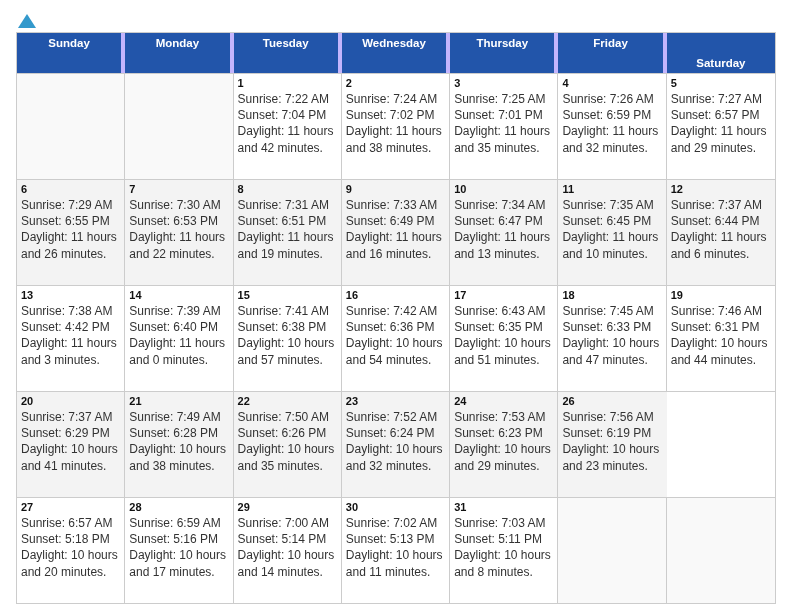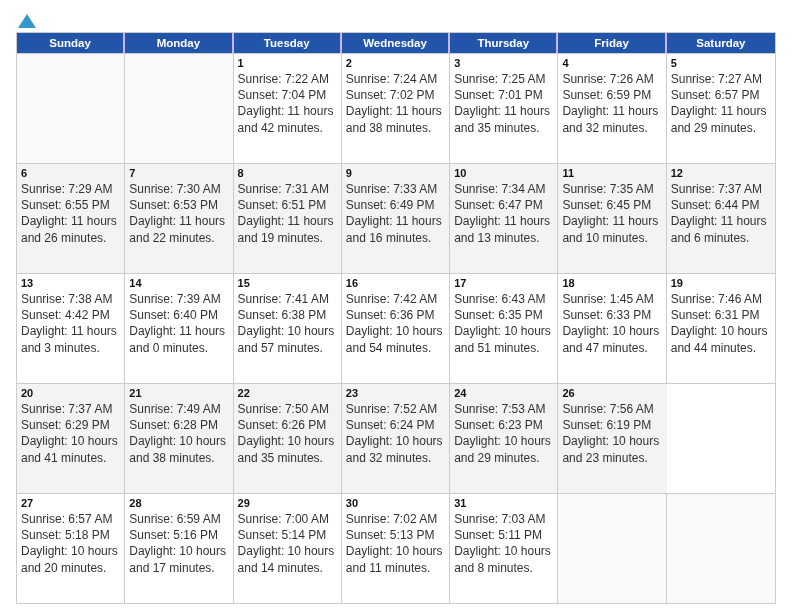--- a/index.html
+++ b/index.html
@@ -51,23 +51,23 @@
       display: grid;
       grid-template-columns: repeat(7, 1fr);
       background: #2255aa;
     }
     .cal-header-cell {
       color: #fff;
       font-size: 11.5px;
       font-weight: bold;
       text-align: center;
       padding: 4px 2px;
-      border-right: 2px solid #c4b5fd;
-    }
-    .cal-header-cell:last-child { border-right: none; }
+      border-right: 4px solid #c4b5fd;
+    }
+    .cal-header-cell:last-child { border-right: none; margin-top: 20px; }
     .cal-body {
       flex: 1;
       display: flex;
       flex-direction: column;
     }
     .cal-week {
       display: grid;
       grid-template-columns: repeat(7, 1fr);
       flex: 1;
       border-top: 1px solid #ccc;
@@ -231,21 +231,21 @@
 Daylight: 10 hours and 54 minutes.</div>
           </div>
           <div class="cal-cell">
             <div class="day-num">17</div>
             <div class="day-info">Sunrise: 6:43 AM
 Sunset: 6:35 PM
 Daylight: 10 hours and 51 minutes.</div>
           </div>
           <div class="cal-cell">
             <div class="day-num">18</div>
-            <div class="day-info">Sunrise: 1:45 AM
+            <div class="day-info">Sunrise: 7:45 AM
 Sunset: 6:33 PM
 Daylight: 10 hours and 47 minutes.</div>
           </div>
           <div class="cal-cell">
             <div class="day-num">19</div>
             <div class="day-info">Sunrise: 7:46 AM
 Sunset: 6:31 PM
 Daylight: 10 hours and 44 minutes.</div>
           </div>
         </div>

